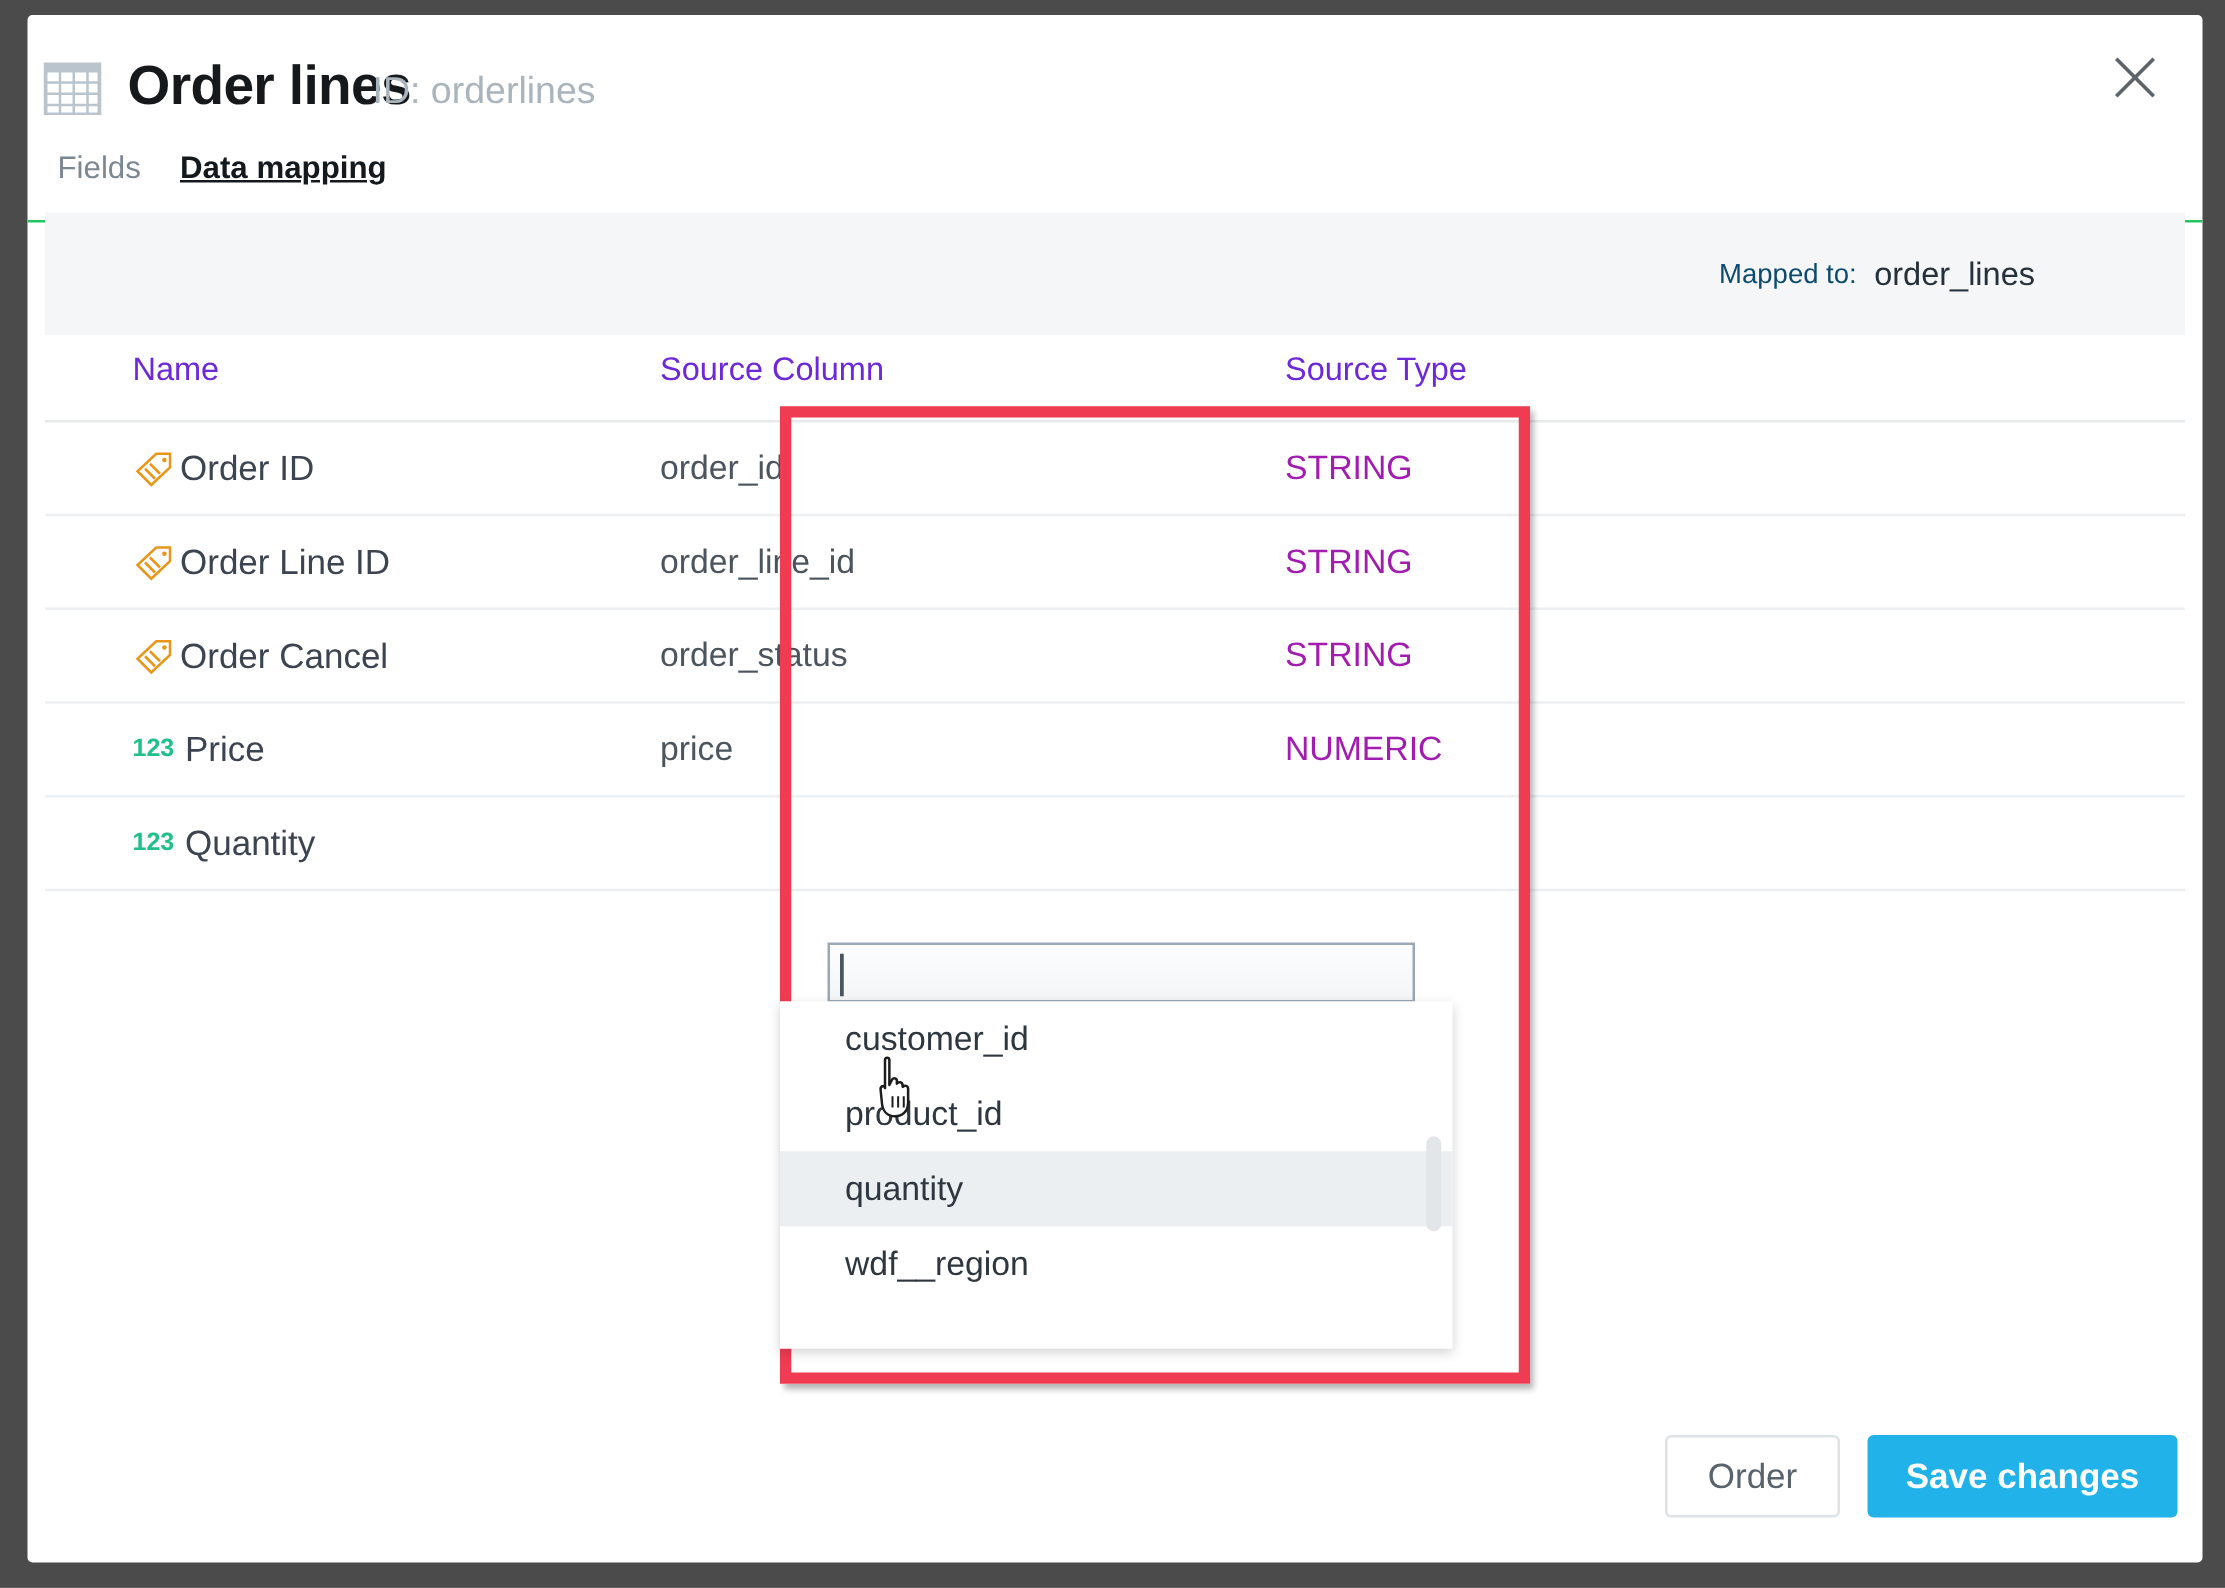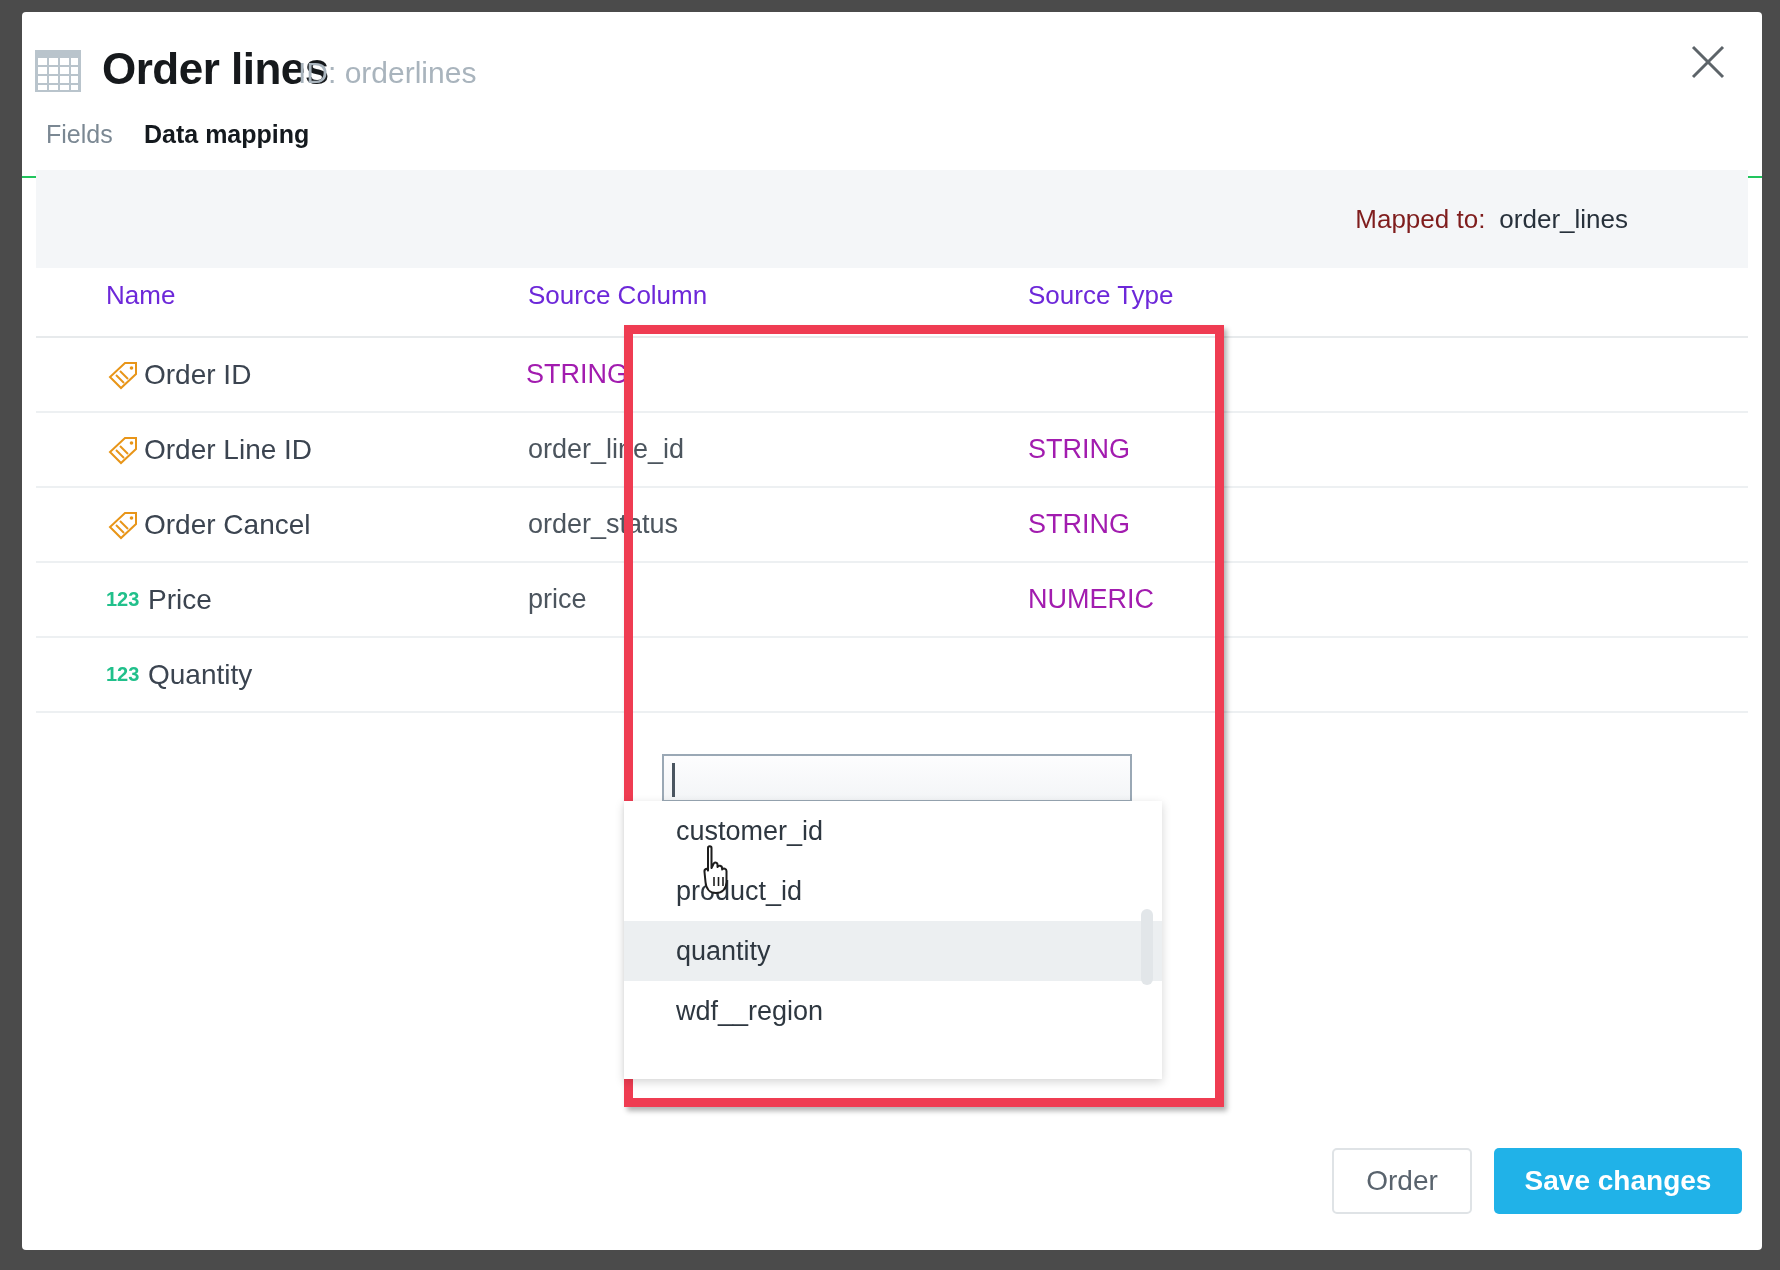--- a/index.html
+++ b/index.html
@@ -88,37 +88,37 @@
     align-items: flex-start;
     cursor: pointer;
     padding-bottom: 12px;
   }
   .tab.active {
     color: #14191e;
     font-weight: bold;
     border-bottom: 5px solid #20b2e8;
   }
   .tab-fields { left: 24px; }
-  .tab-datamapping { left: 122px; }
+  .tab-datamapping { left: 122px; text-decoration: underline; }
 
   
   .mapped-bar {
     position: absolute;
     left: 14px; top: 158px;
     width: 1712px;
     height: 98px;
     background: #f4f6f8;
     display: flex;
     align-items: center;
     justify-content: flex-end;
     padding-right: 120px;
   }
   .mapped-label {
-    font-size: 26px;
-    color: #7f1d1d;
+    font-size: 22px;
+    color: #0c4a6e;
   }
   .mapped-value {
     font-size: 26px;
     color: #27313b;
     margin-left: 14px;
   }
 
   
   .table {
     position: absolute;
@@ -356,20 +356,21 @@
               <g fill="none" stroke="#e89518" stroke-width="2">
                 <path d="M18 3 L29 3 L29 14 L14 28 L3 17 Z"></path>
                 <line x1="9" y1="15" x2="17" y2="23"></line>
                 <line x1="13" y1="11" x2="21" y2="19"></line>
               </g>
               <circle cx="24.5" cy="8" r="1.8" fill="#e89518"></circle>
             </svg>
           </span>
           <span class="field-label">Order ID</span>
         </div>
+        <div class="cell-source">order_id</div>
         <div class="cell-type">STRING</div>
       </div>
 
       <div class="trow">
         <div class="cell-name">
           <span class="tag-icon">
             <svg width="32" height="30" viewBox="0 0 32 30">
               <g fill="none" stroke="#e89518" stroke-width="2">
                 <path d="M18 3 L29 3 L29 14 L14 28 L3 17 Z"></path>
                 <line x1="9" y1="15" x2="17" y2="23"></line>

